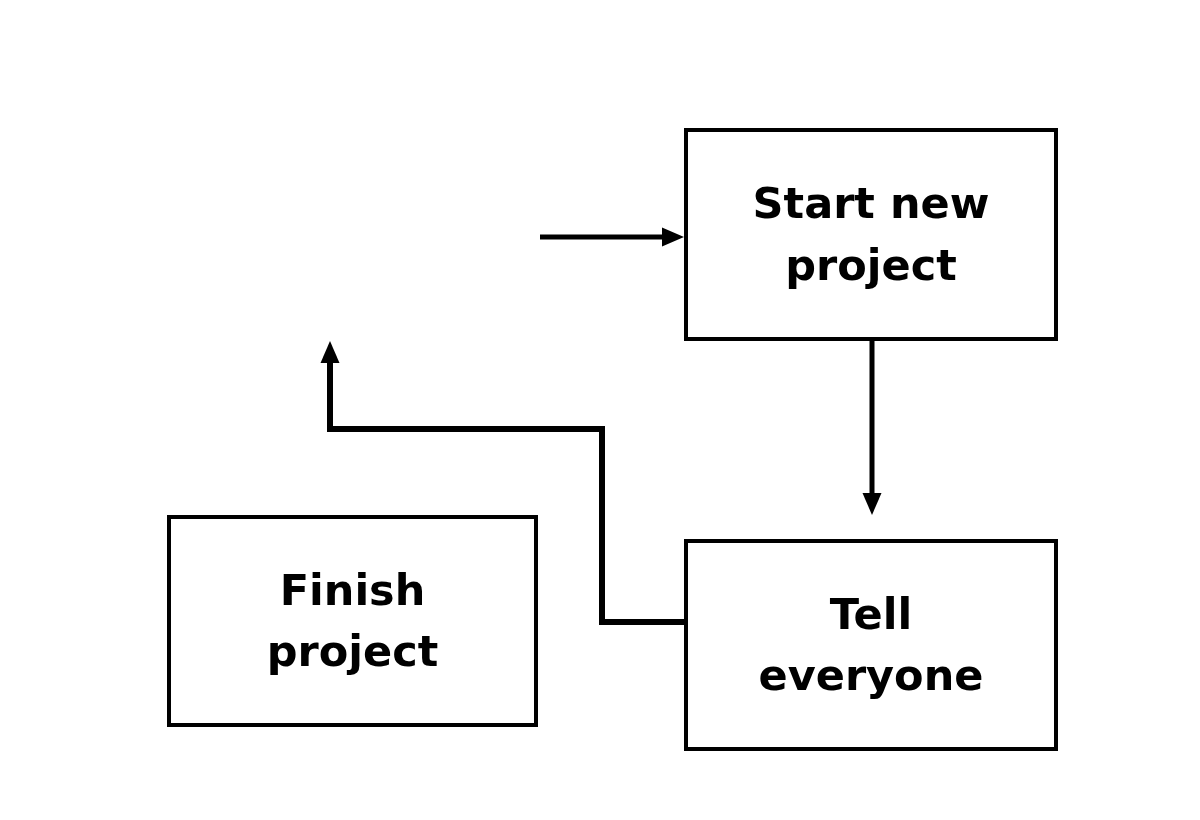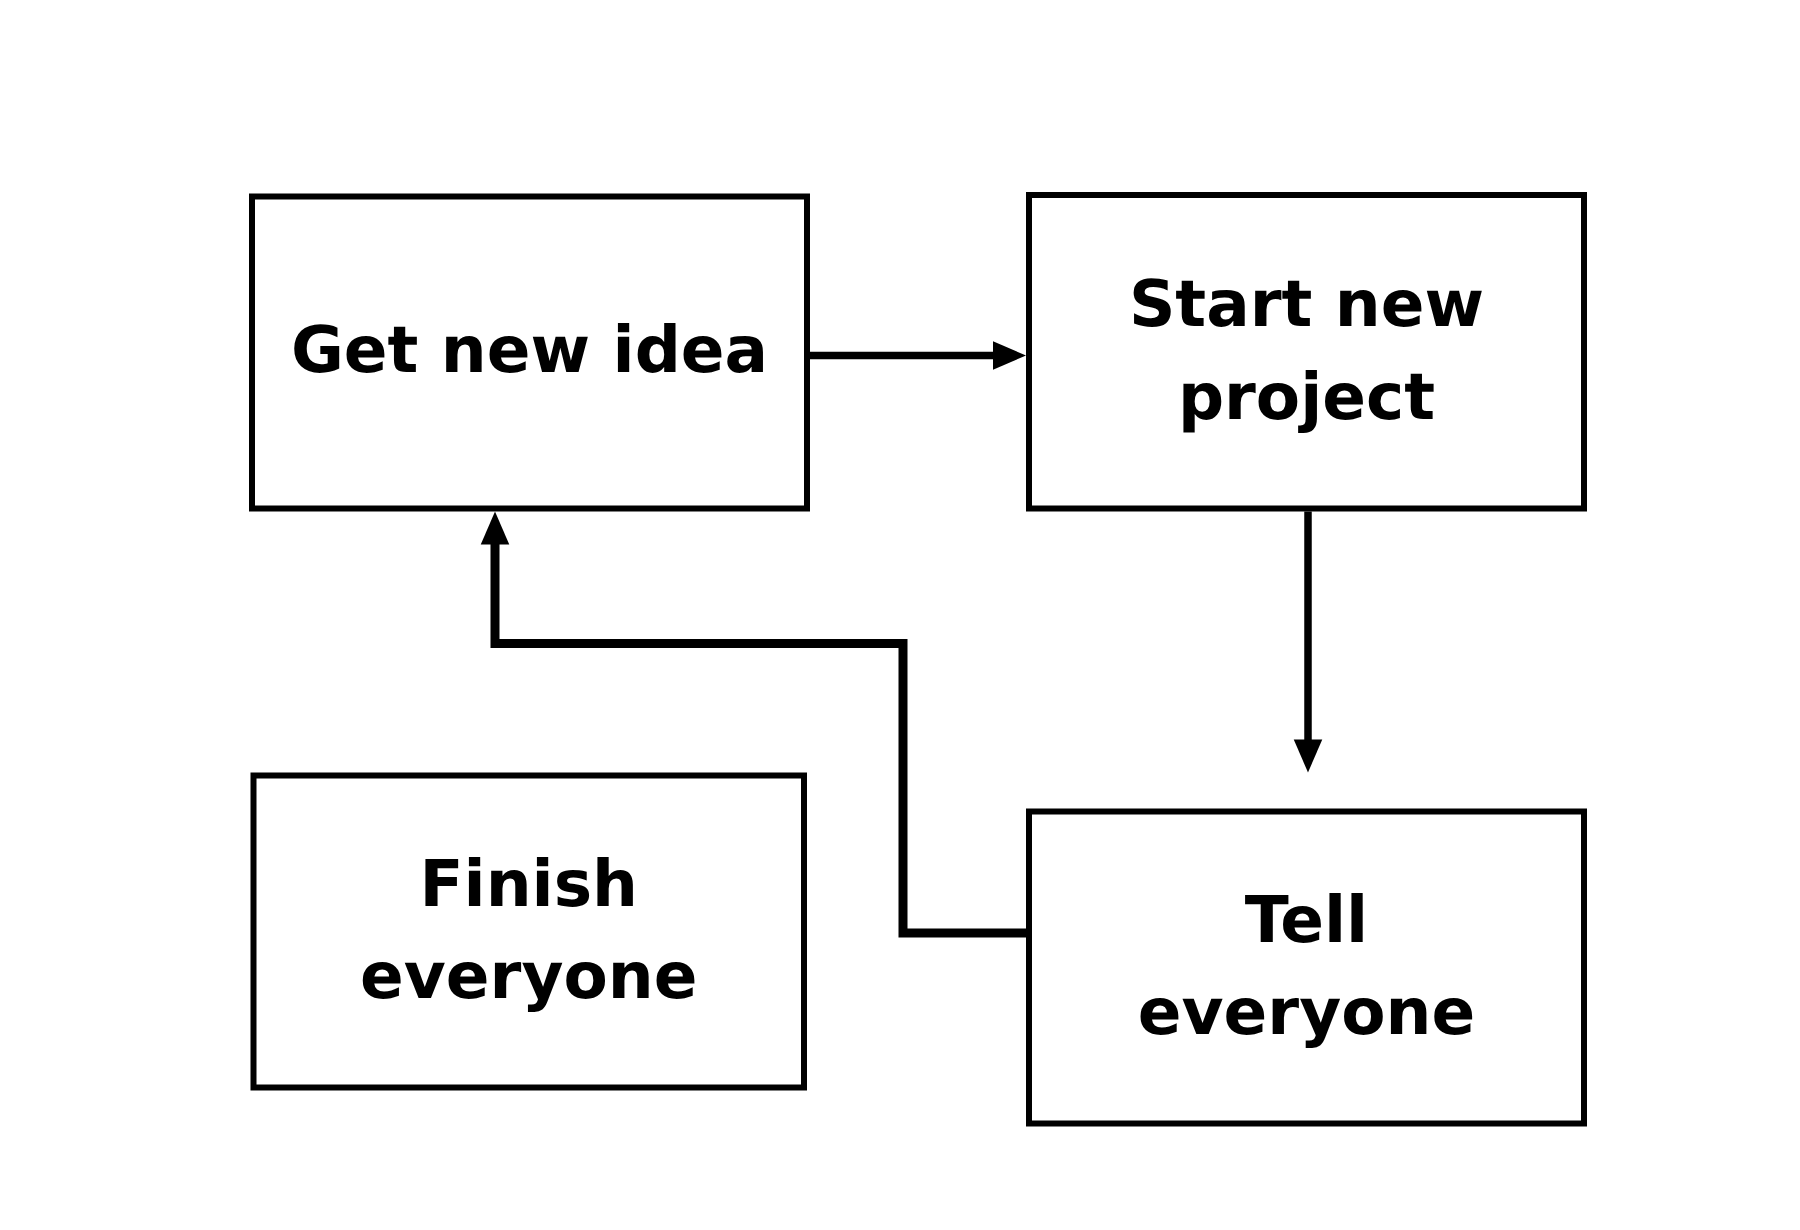--- a/index.html
+++ b/index.html
@@ -50,37 +50,34 @@
   #edges-layer polygon {
     fill: #000000;
     stroke: none;
   }
 </style>
 </head>
 <body>
 
 <div id="canvas">
 
-  <div class="node" id="node-get-new-idea">
-    <span>Get new idea</span>
-  </div>
 
   <div class="node" id="node-start-new-project">
     <span>Start new
 project</span>
   </div>
 
   <div class="node" id="node-tell-everyone">
     <span>Tell
 everyone</span>
   </div>
 
   <div class="node" id="node-finish-project">
     <span>Finish
-everyone</span>
+project</span>
   </div>
 
   <svg id="edges-layer" viewBox="0 0 1200 820" xmlns="http://www.w3.org/2000/svg">
 
     <g>
       <line x1="540" y1="237" x2="666" y2="237" stroke-width="5"></line>
       <polygon points="684,237 662,227.5 662,246.5"></polygon>
     </g>
 
     <g>

